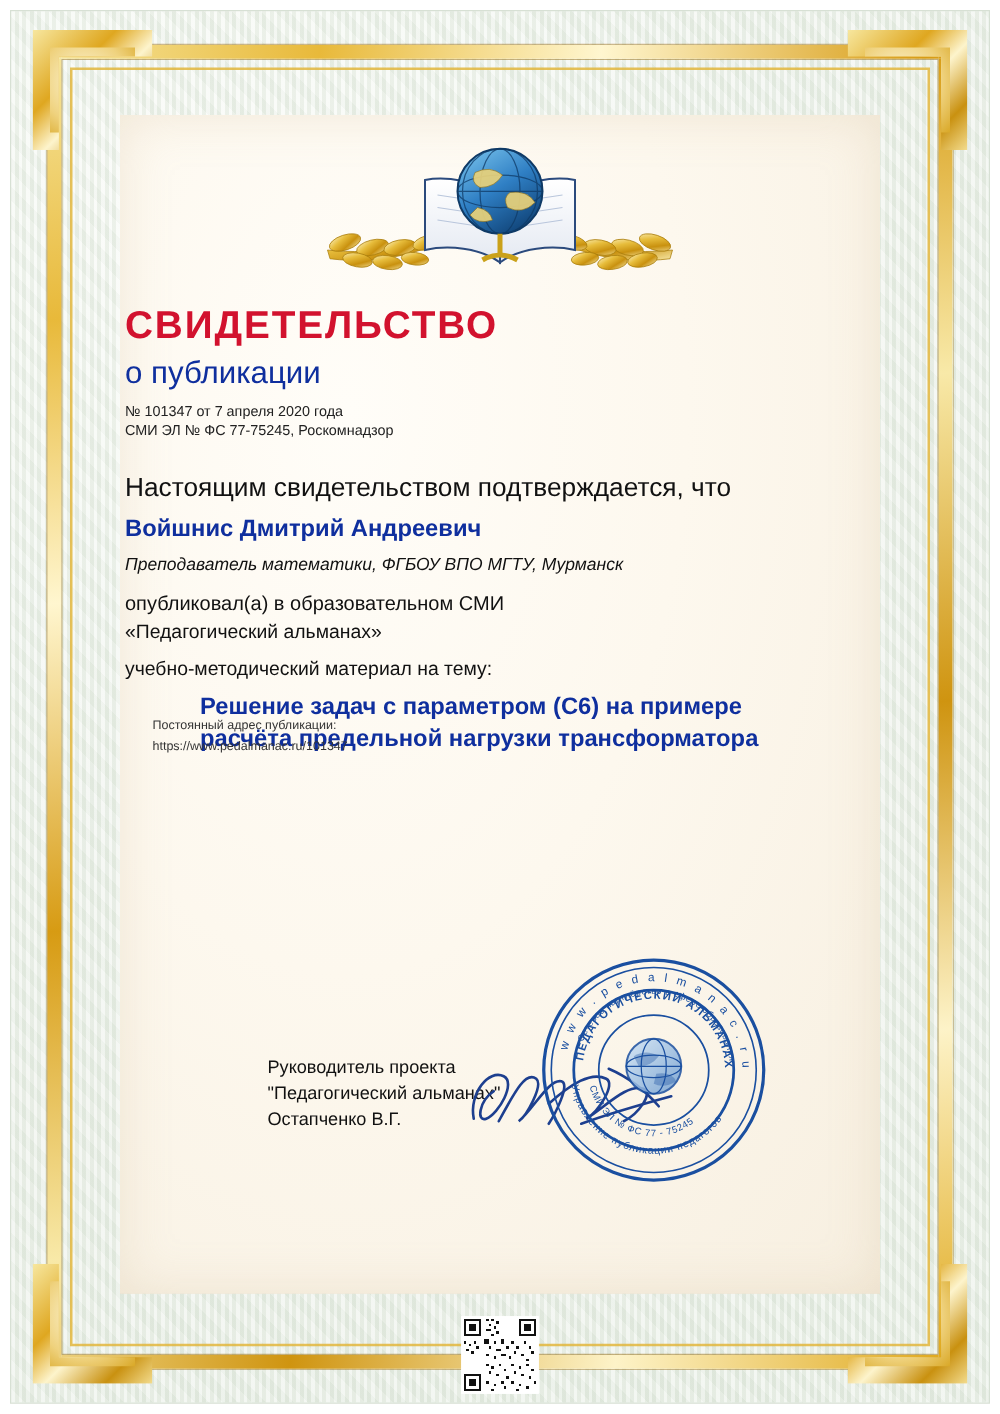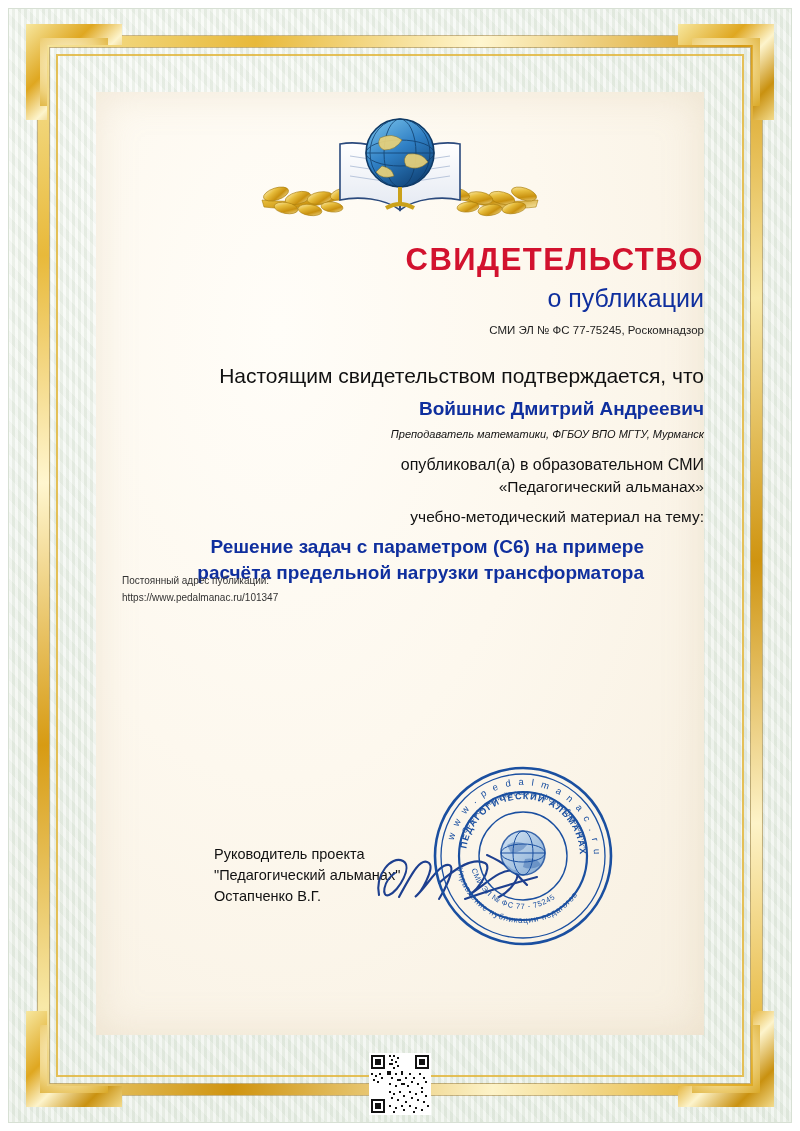--- a/index.html
+++ b/index.html
@@ -106,23 +106,23 @@
     left:50%;
     top:16px;
     transform: translateX(-50%);
     width: 320px;
     height: 130px;
   }
 
   
   .content{
     position:absolute;
-    left:16px; right:0;
+    left:4px; right:0;
     top:150px;
-    text-align:right;
+    text-align:left;
     color:#1a1a1a;
   }
   .title-main{
     font-size: 31px;
     font-weight: bold;
     color:#d2122e;
     letter-spacing: 1.5px;
     margin: 0 0 6px 0;
   }
   .title-sub{
@@ -141,21 +141,21 @@
     color:#111;
   }
   .person{
     margin-top: 10px;
     font-size: 19px;
     font-weight: bold;
     color:#0f2f9e;
   }
   .position{
     margin-top: 8px;
-    font-size: 11px;
+    font-size: 14px;
     font-style: italic;
     color:#111;
   }
   .published{
     margin-top: 16px;
     font-size: 16px;
     color:#111;
   }
   .journal{
     margin-top: 4px;
@@ -311,20 +311,21 @@
         </g>
 
         <path d="M160 79 L160 96" stroke="#caa11a" stroke-width="4"></path>
         <path d="M146 100 q14 -8 28 0" stroke="#caa11a" stroke-width="4" fill="none"></path>
       </svg>
     </div>
 
     <div class="content">
       <div class="title-main">СВИДЕТЕЛЬСТВО</div>
       <div class="title-sub">о публикации</div>
+      <div class="regline">№ 101347 от 7 апреля 2020 года</div>
       <div class="regline">СМИ ЭЛ № ФС 77-75245, Роскомнадзор</div>
 
       <div class="intro">Настоящим свидетельством подтверждается, что</div>
       <div class="person">Войшнис Дмитрий Андреевич</div>
       <div class="position">Преподаватель математики, ФГБОУ ВПО МГТУ, Мурманск</div>
 
       <div class="published">опубликовал(а) в образовательном СМИ</div>
       <div class="journal">«Педагогический альманах»</div>
       <div class="material-label">учебно-методический материал на тему:</div>
       <div class="work-title">Решение задач с параметром (C6) на примере расчёта предельной нагрузки трансформатора</div>

